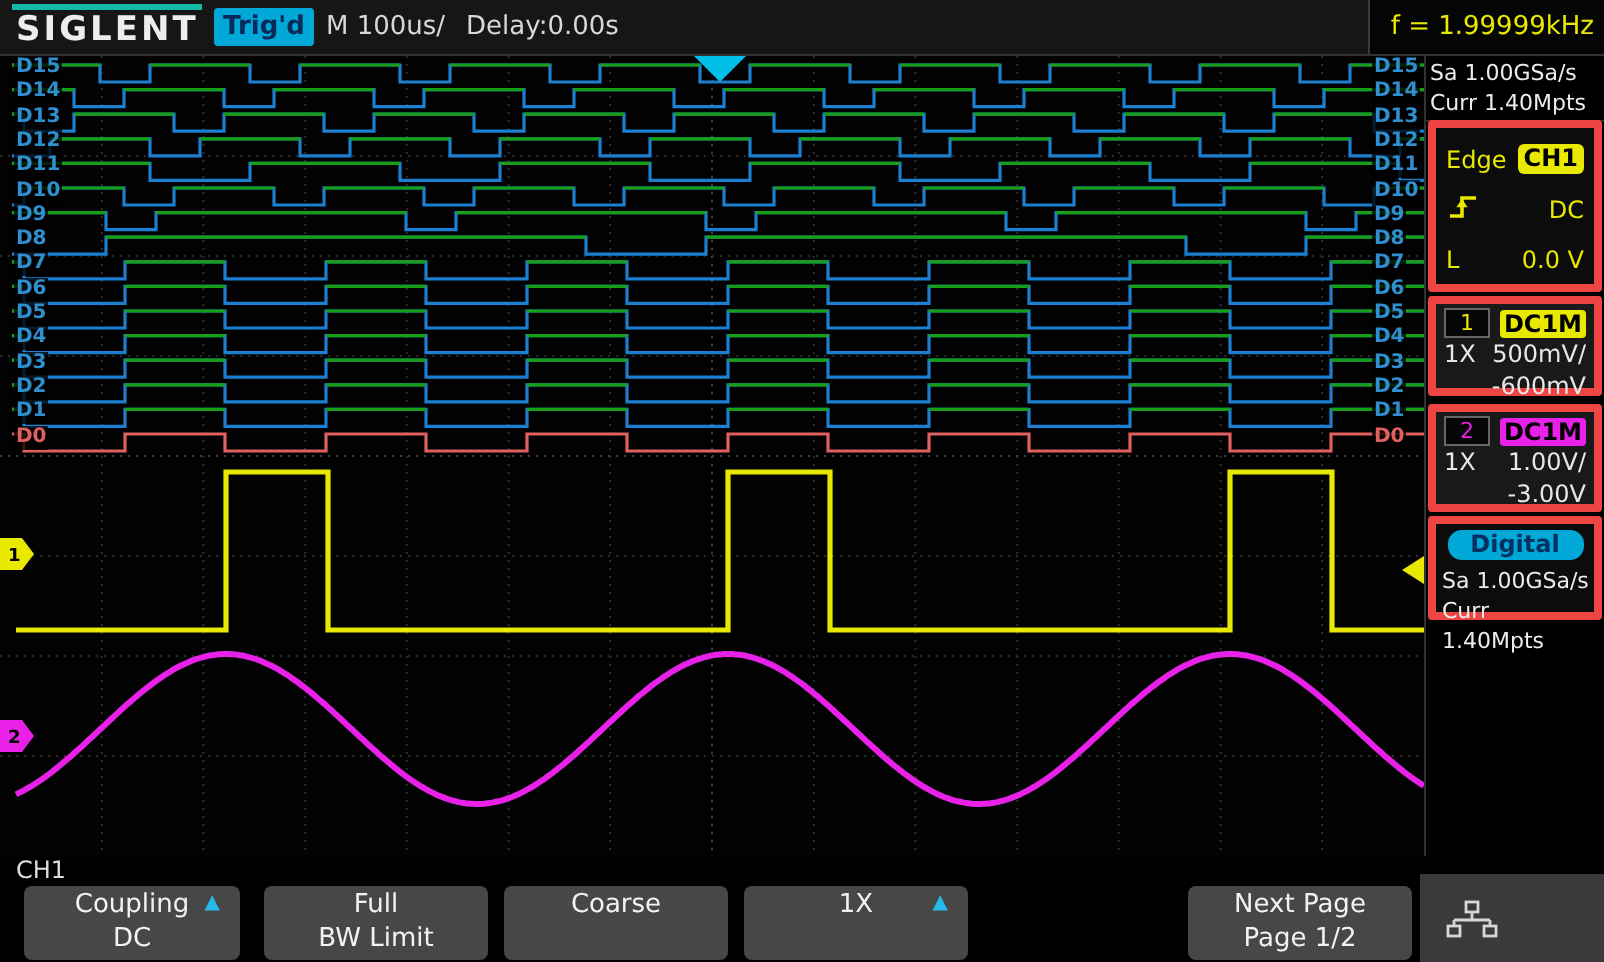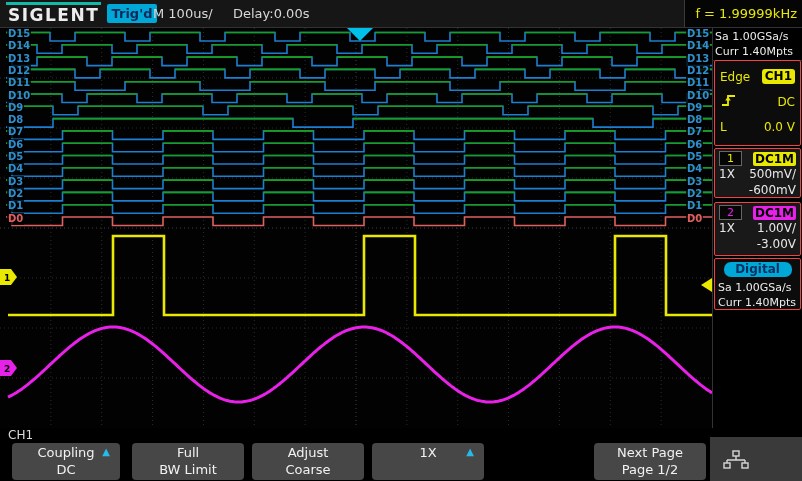--- a/index.html
+++ b/index.html
@@ -5,36 +5,36 @@
   html,body{margin:0;padding:0;background:#000;}
   #app{position:relative;width:802px;height:481px;background:#000;overflow:hidden;
        font-family:"DejaVu Sans",sans-serif;-webkit-font-smoothing:antialiased;}
 
   
   .topbar{position:absolute;left:0;top:0;width:802px;height:28px;background:#161616;border-bottom:1px solid #333;box-sizing:border-box;}
   .brand{position:absolute;left:6px;top:2px;color:#ededed;font-weight:bold;font-size:17px;letter-spacing:1.5px;border-top:3px solid #14b8a6;line-height:21px;padding:0 2px;}
   .trigd{position:absolute;left:107px;top:4px;min-width:44px;height:19px;background:#00a8d8;color:#0a2a5a;
          font-size:13px;font-weight:bold;text-align:center;line-height:19px;border-radius:2px;padding:0 3px;}
   .tb-text{position:absolute;top:6px;color:#d8d8d8;font-size:13px;}
-  .tb-timebase{left:153px;}
+  .tb-timebase{left:163px;}
   .tb-delay{left:233px;}
   .freqbox{position:absolute;right:0;top:0;width:118px;height:27px;background:#050505;border-left:1px solid #3a3a3a;
            color:#e8e800;font-size:13px;text-align:right;line-height:27px;padding-right:5px;box-sizing:border-box;}
 
   
   #grid{position:absolute;left:0;top:28px;width:712px;height:400px;background:#020202;}
   #wavesvg{position:absolute;left:0;top:0;}
   .dlabel{position:absolute;font-size:10px;line-height:10px;font-weight:bold;color:#2f8fcf;
           background:rgba(0,0,0,.78);padding:1px 1px;z-index:3;}
 
   
   #sidebar{position:absolute;left:712px;top:28px;width:90px;height:400px;background:#000;border-left:1px solid #333;box-sizing:border-box;}
   .acq{position:absolute;top:0;left:0;right:0;height:31px;border-bottom:1px solid #2d2d2d;color:#ececec;
        font-size:11px;line-height:15px;padding:1px 0 0 2px;}
-  .sec{position:absolute;left:1px;width:87px;border:1px solid #ef4444;border-radius:2px;box-sizing:border-box;background:#0c0c0c;}
+  .sec{position:absolute;left:1px;width:87px;border:4px solid #ef4444;border-radius:2px;box-sizing:border-box;background:#0c0c0c;}
   .sec-edge{top:32px;height:86px;color:#e8e800;font-size:12px;padding:3px 5px;}
   .erow{display:flex;justify-content:space-between;align-items:center;height:25px;}
   .srcbadge{background:#e8e800;color:#000;padding:0 3px;border-radius:3px;font-weight:bold;font-size:12px;line-height:15px;}
   .sec-ch{background:#191919;color:#e8e8e8;font-size:12px;padding:2px 4px;}
   .sec-ch1{top:120px;height:50px;}
   .sec-ch2{top:174px;height:54px;}
   .chrow{display:flex;justify-content:space-between;align-items:center;line-height:15px;height:15px;margin-bottom:1px;}
   .chnum{border:1px solid #666;background:#060606;padding:0 7px;font-size:11px;line-height:13px;}
   .chnum-1{color:#e8e800;}
   .chnum-2{color:#e821e8;}
@@ -237,21 +237,20 @@
         <div class="softkey" style="left: 12px; width: 108px;">
           <span class="line">Coupling</span>
           <span class="line">DC</span>
           <span class="sk-arrow">▲</span>
         </div>
         <div class="softkey" style="left: 132px; width: 112px;">
           <span class="line">Full</span>
           <span class="line">BW Limit</span>
         </div>
         <div class="softkey" style="left: 252px; width: 112px;">
-          <span class="line">Adjust</span>
           <span class="line">Coarse</span>
         </div>
         <div class="softkey" style="left: 372px; width: 112px;">
           <span class="line">1X</span>
           <span class="sk-arrow">▲</span>
         </div>
         <div class="softkey" style="left: 594px; width: 112px;">
           <span class="line">Next Page</span>
           <span class="line">Page 1/2</span>
         </div>

